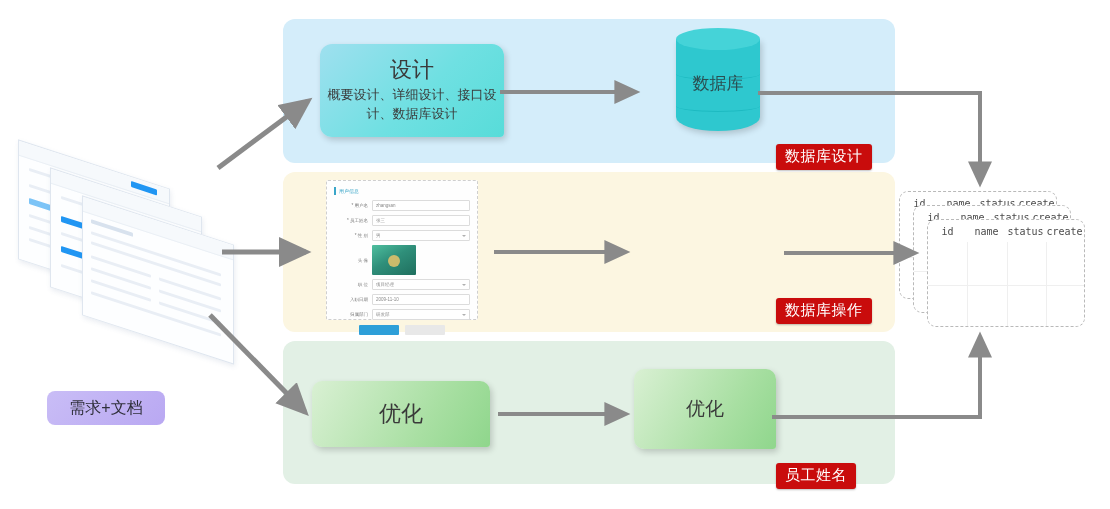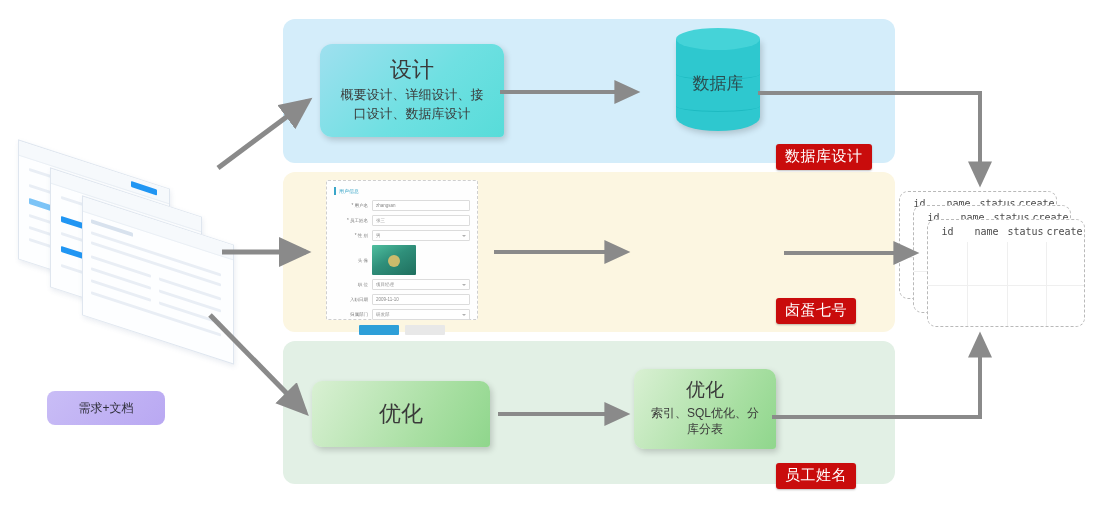--- a/index.html
+++ b/index.html
@@ -12,21 +12,21 @@
   #lane-design{left:283px;top:19px;width:612px;height:144px;background:#d4edfa;}
   #lane-ops{left:283px;top:172px;width:612px;height:160px;background:#fcf6e1;}
   #lane-opt{left:283px;top:341px;width:612px;height:143px;background:#e2f0e5;}
 
   
   .box{position:absolute;border-radius:10px;
        box-shadow:2px 3px 6px rgba(0,0,0,.18);
        display:flex;flex-direction:column;align-items:center;justify-content:center;
        text-align:center;box-sizing:border-box;}
   .box .title{font-size:22px;color:#3a3a3a;line-height:1.1;}
-  .box .sub{font-size:13px;color:#3a3a3a;line-height:1.45;margin-top:4px;padding:0 16px;}
+  .box .sub{font-size:13px;color:#3a3a3a;line-height:1.45;margin-top:4px;padding:0 4px;}
 
   #box-design{left:312px;top:44px;width:184px;height:93px;
       background:linear-gradient(135deg,#9fe0ef 0%,#6fe0e2 55%,#57dcd9 100%);
       border-radius:12px 12px 4px 12px;margin-left:8px;}
   #box-java{left:634px;top:222px;width:140px;height:66px;
       background:linear-gradient(135deg,#fdf3bd 0%,#f8efb0 60%,#f6eca6 100%);
       border-radius:10px 10px 2px 10px;}
   #box-java .title{font-size:19px;}
   #box-opt-left{left:312px;top:381px;width:178px;height:66px;
       background:linear-gradient(120deg,#d9f0d3 0%,#a8dfa2 65%,#8fd68c 100%);
@@ -68,21 +68,21 @@
   #doc3{left:72px;top:62px;}
   .doc .bar{position:absolute;background:#e9eef5;height:3px;border-radius:1px;}
   .doc .accent{position:absolute;background:#2196f3;height:6px;border-radius:1px;}
   .doc .accent.lite{background:#7cc4f7;}
   .doc .hdr{position:absolute;left:0;top:0;width:100%;height:14px;background:#f6f9fc;
             border-bottom:1px solid #eaeff5;}
 
   #pill{position:absolute;left:47px;top:391px;width:118px;height:34px;
         background:linear-gradient(135deg,#c9bdf6 0%,#b9a8f2 100%);
         border-radius:8px;display:flex;align-items:center;justify-content:center;
-        font-size:12px;color:#2f2f3a;}
+        font-size:16px;color:#2f2f3a;}
 
   
   #form{position:absolute;left:326px;top:180px;width:152px;height:140px;
         background:#fefefe;border:1px dashed #cfcfcf;border-radius:2px;
         box-sizing:border-box;padding:6px 7px;}
   #form .ftitle{display:flex;align-items:center;gap:3px;margin-bottom:5px;}
   #form .ftitle i{display:block;width:2px;height:8px;background:#3aa6c9;}
   #form .ftitle span{font-size:5px;color:#3aa6c9;}
   .frow{display:flex;align-items:center;gap:4px;margin-bottom:4px;}
   .flab{width:34px;text-align:right;font-size:4.5px;color:#7a7a7a;white-space:nowrap;}
@@ -222,28 +222,27 @@
       <div class="flab">归属部门</div>
       <div class="finput sel">研发部</div>
     </div>
     <div class="fbtns">
       <div class="fbtn primary"></div>
       <div class="fbtn"></div>
     </div>
   </div>
 
 
-  <div class="badge" id="badge-ops">卤蛋七号</div>
+  <div class="badge" id="badge-ops">数据库操作</div>
 
   <div class="box" id="box-opt-left">
     <div class="title">优化</div>
   </div>
   <div class="box" id="box-opt-right">
     <div class="title">优化</div>
-    <div class="sub">索引、SQL优化、分库分表</div>
   </div>
 
   <div class="badge" id="badge-opt">员工姓名</div>
 
   <div class="tbl" id="tbl1">
     <div class="thead">
       <span>id</span>
       <span>name</span>
       <span>status</span>
       <span>create</span>

